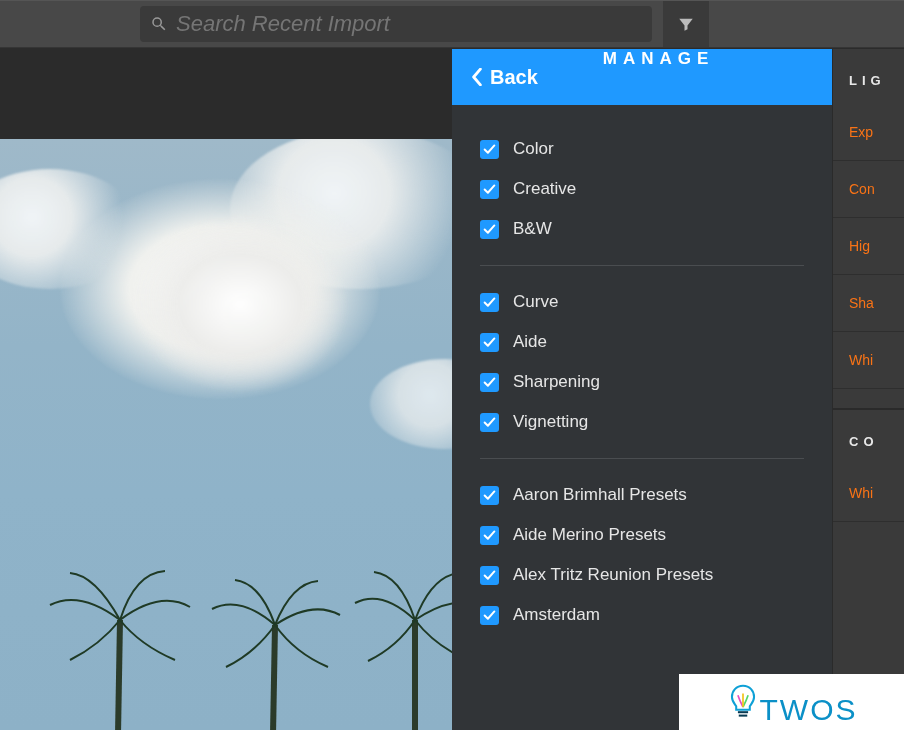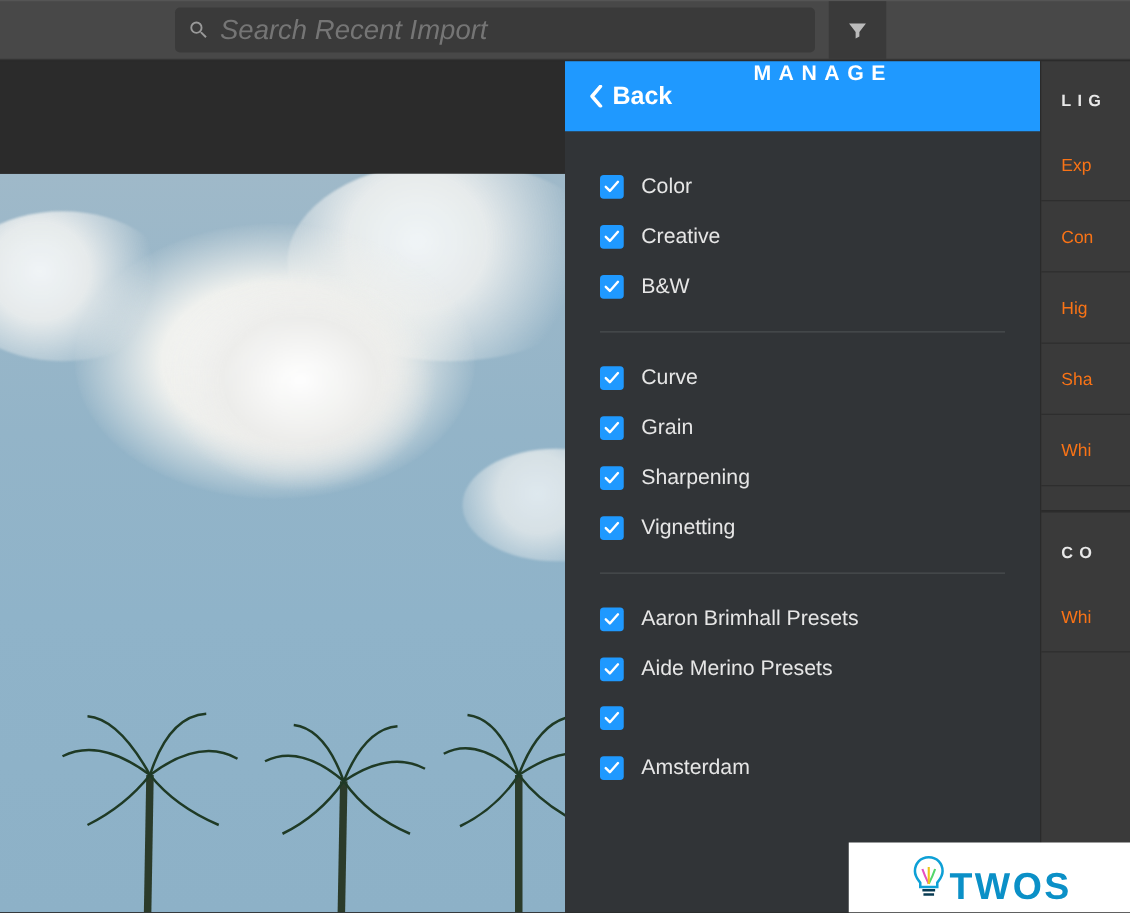--- a/index.html
+++ b/index.html
@@ -173,21 +173,21 @@
 
   
   .wm{
     position:absolute;right:0;bottom:0;
     width:225px;height:56px;
     background:#fff;
     display:flex;align-items:center;justify-content:center;
   }
   .wm .txt{
     font-family: "Arial Black", Arial, sans-serif;
-    font-weight:700;font-size:30px;letter-spacing:2px;
+    font-weight:400;font-size:30px;letter-spacing:2px;
     color:#0b90c7;
     margin-top:15px;
   }
   .wm svg{}
 </style>
 </head>
 <body>
 
 <div class="search-bar">
   <div class="search-field">
@@ -295,21 +295,21 @@
               </svg>
             </div>
           <span class="check-label">Curve</span>
         </div>
         <div class="check-row">
           <div class="cb">
               <svg viewBox="0 0 16 16">
                 <path d="M2 8 l4 4 l8 -9" stroke="#fff" stroke-width="2.4" fill="none" stroke-linecap="round" stroke-linejoin="round"></path>
               </svg>
             </div>
-          <span class="check-label">Grain</span>
+          <span class="check-label">Aide</span>
         </div>
         <div class="check-row">
           <div class="cb">
               <svg viewBox="0 0 16 16">
                 <path d="M2 8 l4 4 l8 -9" stroke="#fff" stroke-width="2.4" fill="none" stroke-linecap="round" stroke-linejoin="round"></path>
               </svg>
             </div>
           <span class="check-label">Sharpening</span>
         </div>
         <div class="check-row">
@@ -339,20 +339,21 @@
               </svg>
             </div>
           <span class="check-label">Aide Merino Presets</span>
         </div>
         <div class="check-row">
           <div class="cb">
               <svg viewBox="0 0 16 16">
                 <path d="M2 8 l4 4 l8 -9" stroke="#fff" stroke-width="2.4" fill="none" stroke-linecap="round" stroke-linejoin="round"></path>
               </svg>
             </div>
+          <span class="check-label">Alex Tritz Reunion Presets</span>
         </div>
         <div class="check-row">
           <div class="cb">
               <svg viewBox="0 0 16 16">
                 <path d="M2 8 l4 4 l8 -9" stroke="#fff" stroke-width="2.4" fill="none" stroke-linecap="round" stroke-linejoin="round"></path>
               </svg>
             </div>
           <span class="check-label">Amsterdam</span>
         </div>
       </div>

